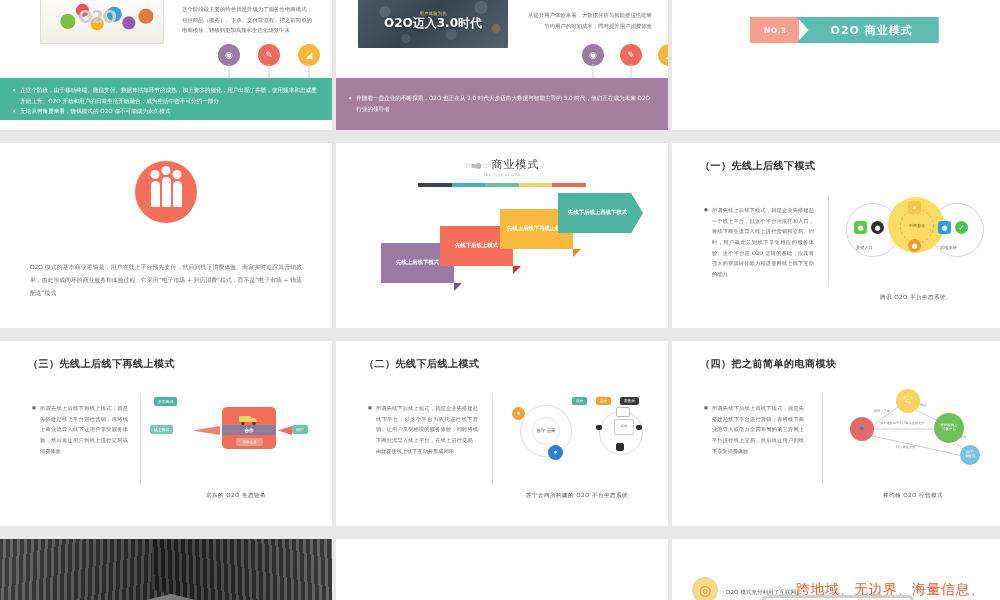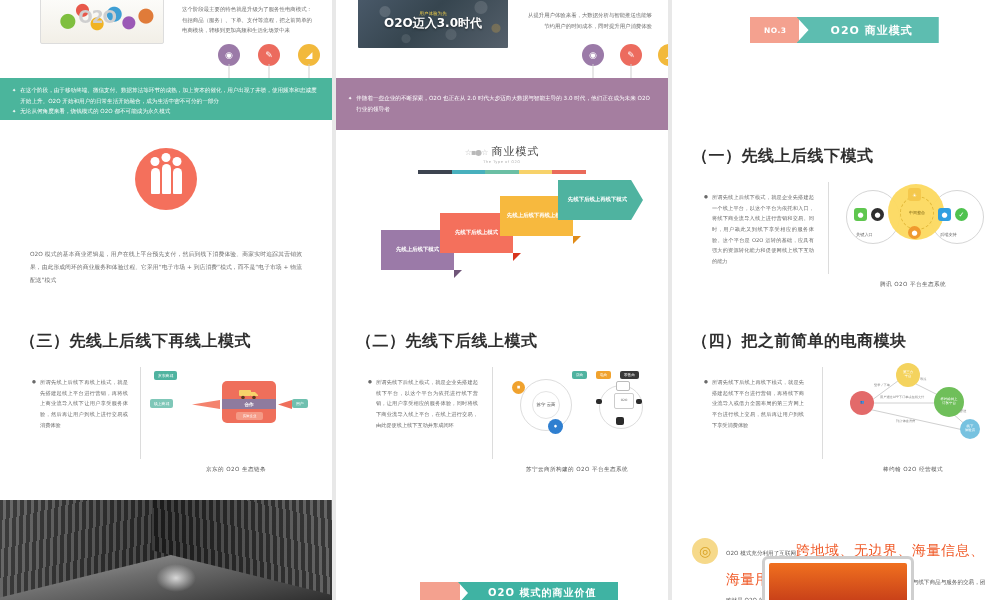--- a/index.html
+++ b/index.html
@@ -7,21 +7,21 @@
     width:1000px;height:600px;overflow:hidden;
     background:#e8e8e8;
     font-family:"DejaVu Sans","Liberation Sans",sans-serif;
     -webkit-font-smoothing:antialiased;
   }
   .grid{
     position:relative;width:1000px;height:600px;
     display:grid;
     grid-template-columns:332px 332px 332px;
     grid-template-rows:130px 185px 185px 100px;
-    gap:0 4px;
+    gap:13px 4px;
     padding:0 0 0 0;
     box-sizing:border-box;
   }
   .slide{
     position:relative;background:#ffffff;overflow:hidden;
     box-sizing:border-box;
   }
 
   
   .s1-img{
@@ -133,22 +133,22 @@
   .s5-rule i{flex:1;}
   .s5-stage{
     position:absolute;color:#fff;font-size:5.4px;font-weight:bold;line-height:1.7;
     text-align:center;display:flex;align-items:center;justify-content:center;
     padding:0 4px;box-sizing:border-box;
   }
   .s5-shadow{position:absolute;width:0;height:0;}
 
   
   .hd{
-    position:absolute;left:20px;top:16px;
-    font-size:16px;font-weight:bold;color:#2f2f2f;letter-spacing:.5px;
+    position:absolute;left:28px;top:16px;
+    font-size:10px;font-weight:bold;color:#2f2f2f;letter-spacing:.5px;
   }
   .sep{position:absolute;left:156px;top:52px;width:1px;height:92px;background:#dcdcdc;}
   .bullet-body{
     position:absolute;left:32px;top:62px;width:110px;
     font-size:5.2px;line-height:2.05;color:#6a6a6a;text-align:justify;
     display:flex;gap:4px;
   }
   .bullet-body .bd{flex:0 0 auto;font-size:4.5px;line-height:2.3;color:#6a6a6a;}
   .cap{
     position:absolute;left:160px;right:10px;bottom:26px;text-align:center;

